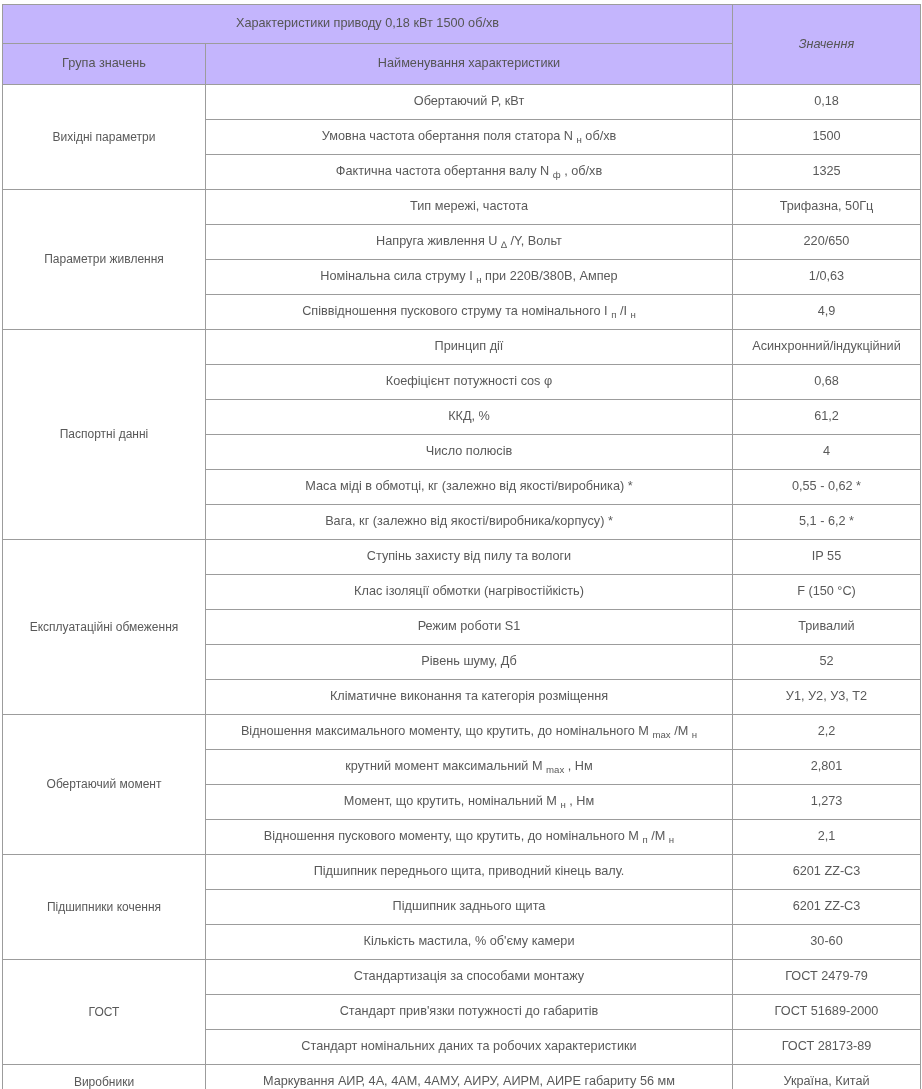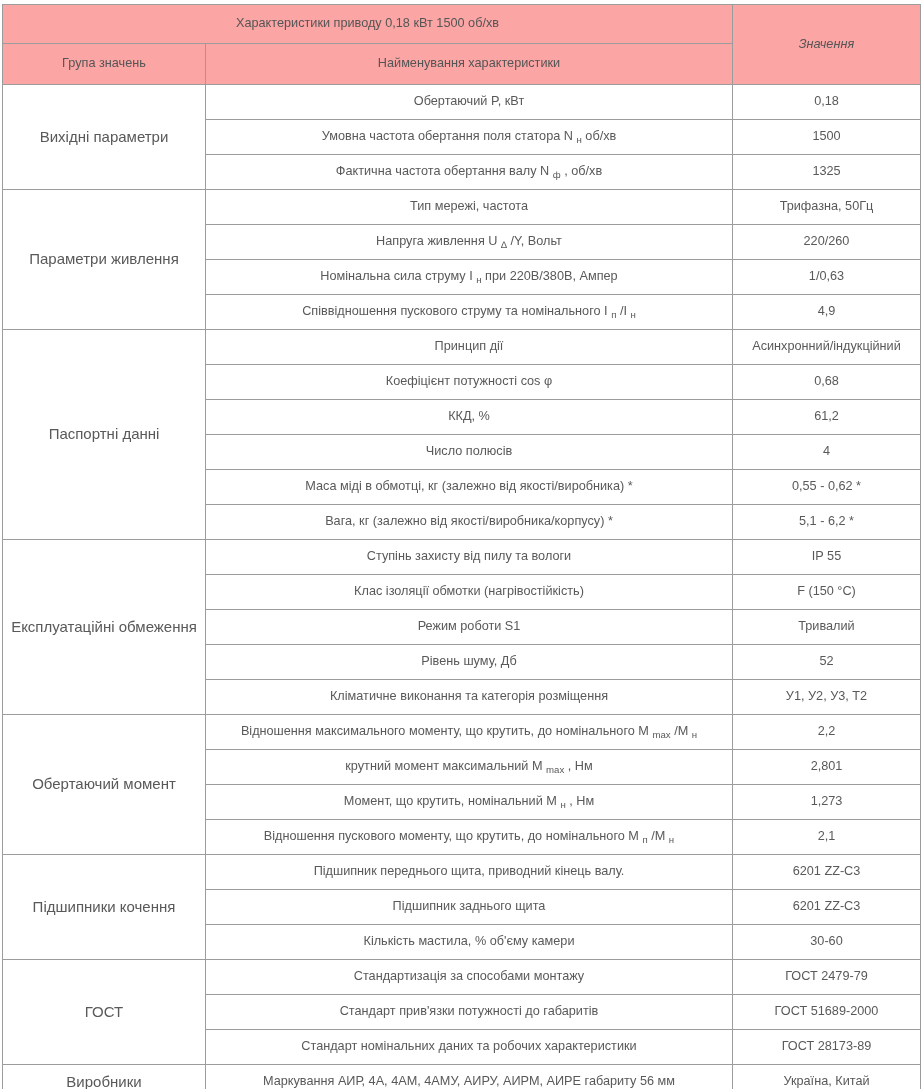--- a/index.html
+++ b/index.html
@@ -32,32 +32,32 @@
     font-size: 12.7px;
     line-height: 1.25;
     text-align: center;
     vertical-align: middle;
     padding: 4px 6px;
     color: #595959;
     background: #ffffff;
   }
   
   #spec-table thead th {
-    background: #fca5a5;
+    background: #c4b5fd;
     font-size: 12.7px;
     color: #555555;
   }
   #spec-table thead th.hdr-title { height: 30px; }
   #spec-table thead th.hdr-sub   { height: 32px; }
   #spec-table thead th.hdr-value { height: 62px; font-style: italic; }
 
   
   #spec-table tbody td { height: 26px; }
   #spec-table td.group-cell {
-    font-size: 15px;
+    font-size: 12px;
   }
   #spec-table td.name-cell {
     font-size: 12.7px;
     white-space: nowrap;
   }
   #spec-table td.value-cell {
     font-size: 12.7px;
     white-space: nowrap;
     margin-top: 40px;
   }
@@ -103,21 +103,21 @@
         <td class="name-cell">Фактична частота обертання валу N <sub>ф</sub> , об/хв</td>
         <td class="value-cell">1325</td>
       </tr>
       <tr>
         <td class="group-cell" rowspan="4">Параметри живлення</td>
         <td class="name-cell">Тип мережі, частота</td>
         <td class="value-cell">Трифазна, 50Гц</td>
       </tr>
       <tr>
         <td class="name-cell">Напруга живлення U <sub>∆</sub> /Y, Вольт</td>
-        <td class="value-cell">220/260</td>
+        <td class="value-cell">220/650</td>
       </tr>
       <tr>
         <td class="name-cell">Номінальна сила струму I <sub>н</sub> при 220В/380В, Ампер</td>
         <td class="value-cell">1/0,63</td>
       </tr>
       <tr>
         <td class="name-cell">Співвідношення пускового струму та номінального I <sub>п</sub> /I <sub>н</sub></td>
         <td class="value-cell">4,9</td>
       </tr>
       <tr>

